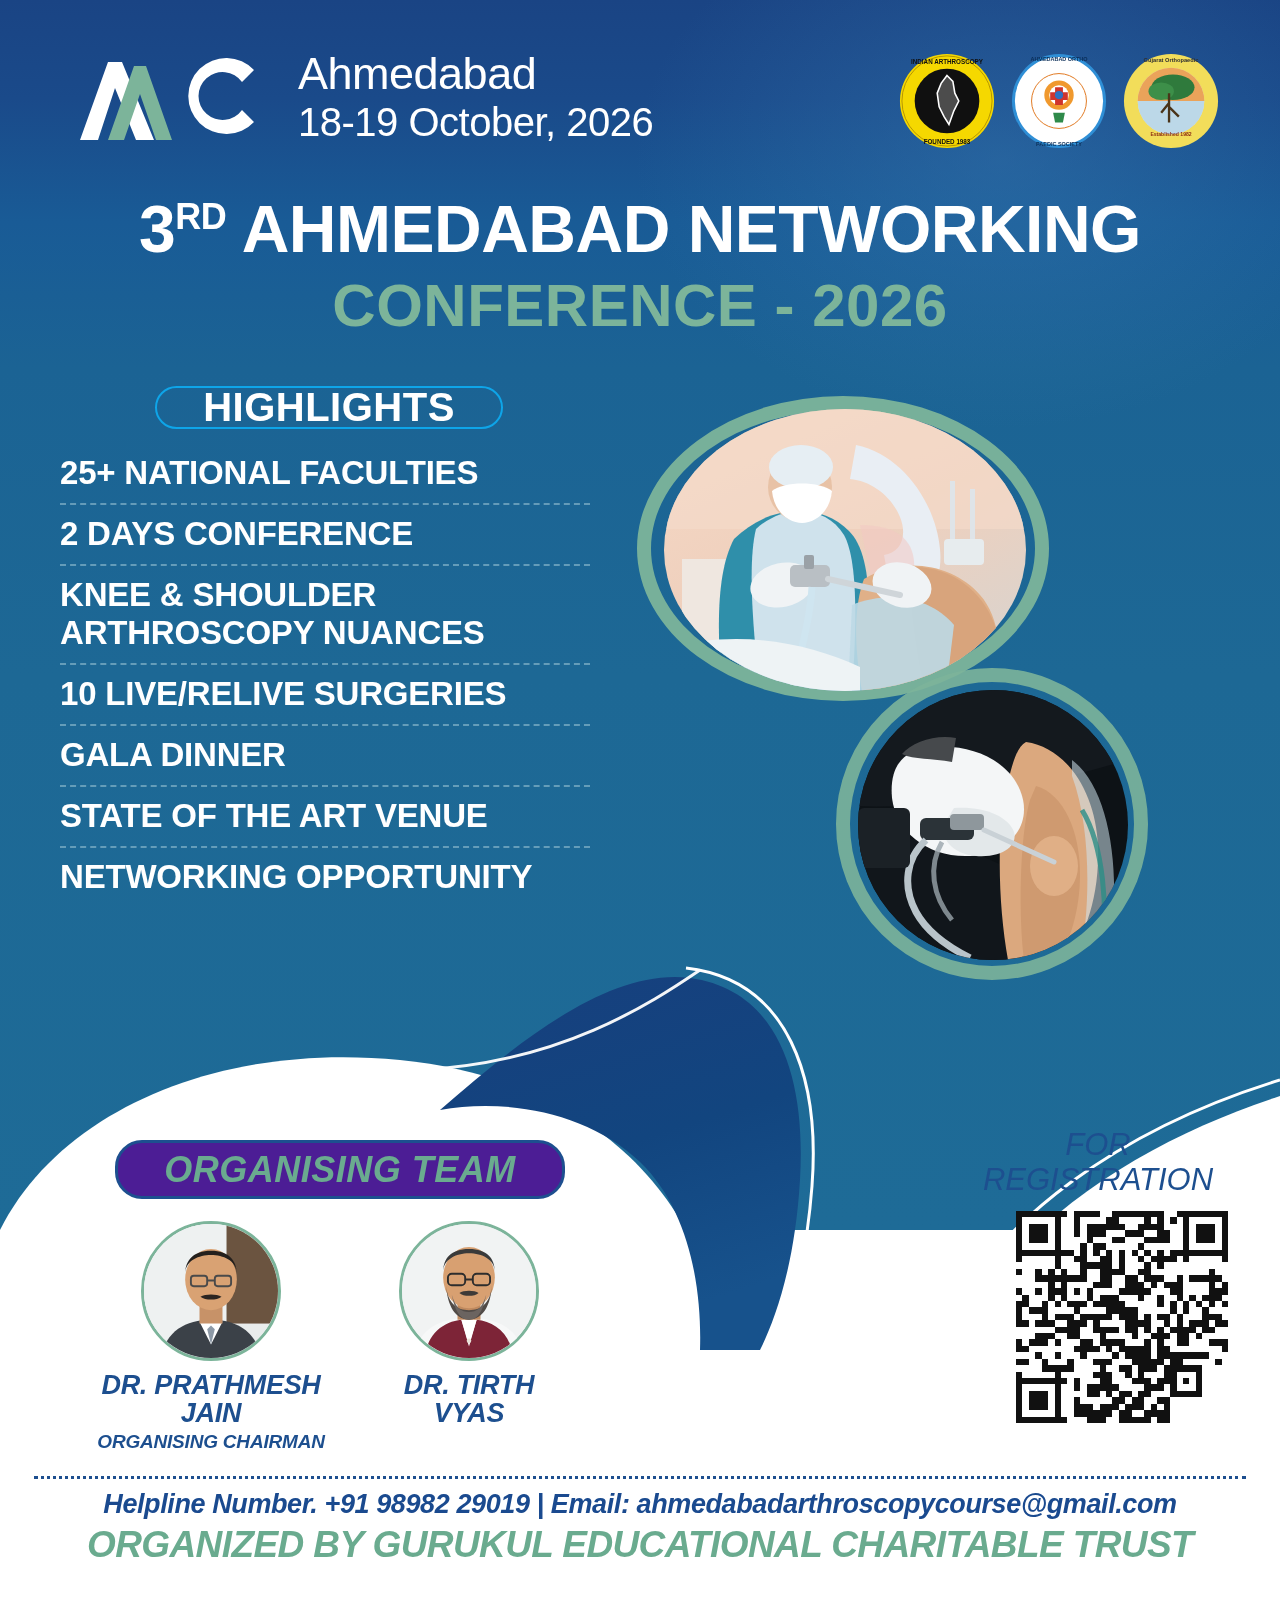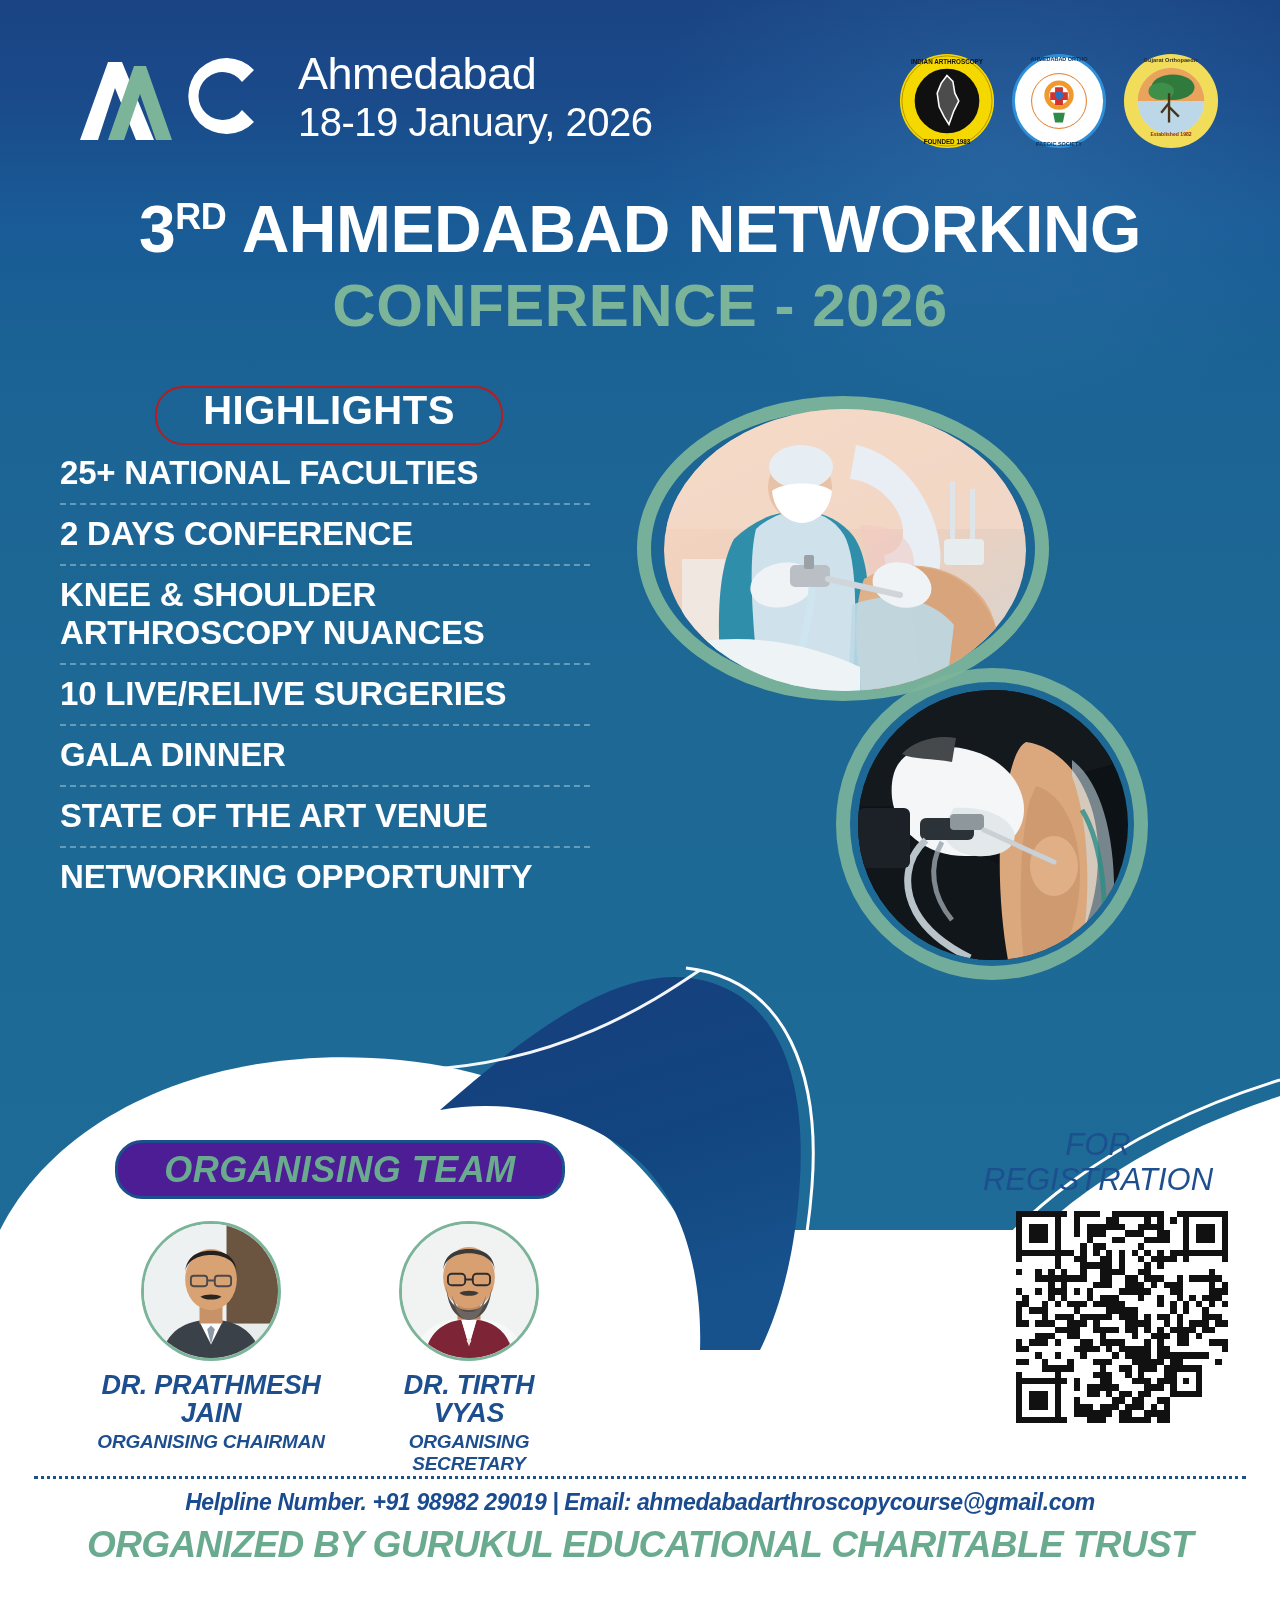--- a/index.html
+++ b/index.html
@@ -111,24 +111,24 @@
     font-weight: 700;
     letter-spacing: 0.5px;
     line-height: 1.0;
     margin-top: 14px;
   }
 
   
   .hl-pill {
     position: absolute;
     left: 155px; top: 386px;
-    width: 348px; height: 59px;
-    border: 2px solid #b91c1c;
+    width: 348px; height: 43px;
+    border: 2px solid #0ea5e9;
     border-radius: 28px;
-    display: flex; align-items: flex-start; justify-content: center;
+    display: flex; align-items: center; justify-content: center;
   }
   .hl-pill-label {
     color: #ffffff;
     font-size: 40px;
     font-weight: 700;
     letter-spacing: 0.5px;
   }
 
   .hl-list {
     position: absolute;
@@ -266,21 +266,21 @@
     left: 34px; top: 1476px;
     width: 1212px;
     border-top: 3px dotted #1d4f8f;
   }
   .footer-contact {
     position: absolute;
     left: 0; top: 1489px;
     width: 1280px;
     text-align: center;
     color: #1a4a8f;
-    font-size: 23px;
+    font-size: 27px;
     font-weight: 700;
     font-style: italic;
     letter-spacing: -0.4px;
   }
   .footer-org {
     position: absolute;
     left: 0; top: 1524px;
     width: 1280px;
     text-align: center;
     color: #6aab8f;
@@ -327,21 +327,21 @@
       <svg class="logo-mark" viewBox="0 0 182 96" xmlns="http://www.w3.org/2000/svg">
 
         <path d="M2,92 L30,14 L44,14 L76,92 L58,92 L37,40 L20,92 Z" fill="#ffffff"></path>
 
         <path d="M30,92 L56,18 L68,18 L94,92 L78,92 L62,46 L46,92 Z" fill="#7cb49a"></path>
 
         <path d="M176,22 A38,38 0 1 0 176,74 L164,62 A24,24 0 1 1 164,34 Z" fill="#ffffff"></path>
       </svg>
       <div class="logo-text">
         <div class="logo-city">Ahmedabad</div>
-        <div class="logo-date">18-19 January, 2026</div>
+        <div class="logo-date">18-19 October, 2026</div>
       </div>
     </div>
 
     <div class="society-logos">
 
       <svg class="soc-logo" viewBox="0 0 100 100" xmlns="http://www.w3.org/2000/svg">
         <circle cx="50" cy="50" r="48" fill="#f5d800"></circle>
         <circle cx="50" cy="50" r="46" fill="none" stroke="#b59500" stroke-width="1"></circle>
         <circle cx="50" cy="50" r="33" fill="#101010"></circle>
         <path d="M50,24 L56,30 L58,42 L62,50 L57,60 L52,74 L47,66 L42,56 L40,42 L44,32 Z" fill="none" stroke="#ffffff" stroke-width="1.6"></path>
@@ -553,21 +553,20 @@
 
             <path d="M46,64 C48,92 60,100 70,100 C80,100 92,92 94,64 C92,84 82,90 70,90 C58,90 48,84 46,64 Z" fill="#514b47"></path>
             <path d="M52,74 C56,94 62,100 70,100 C78,100 84,94 88,74 C84,88 78,92 70,92 C62,92 56,88 52,74 Z" fill="#6b6460"></path>
             <path d="M60,72 C64,69 76,69 80,72 C76,76 64,76 60,72 Z" fill="#3e3a37"></path>
           </svg>
         </div>
         <div class="member-name">
           <span>DR. TIRTH</span><br>
           <span>VYAS</span>
         </div>
-        <div class="member-role">ORGANISING SECRETARY</div>
       </div>
 
     </div>
   </div>
 
   <div class="reg">
     <div class="reg-label">
       <span>FOR</span><br>
       <span>REGISTRATION</span>
     </div>

